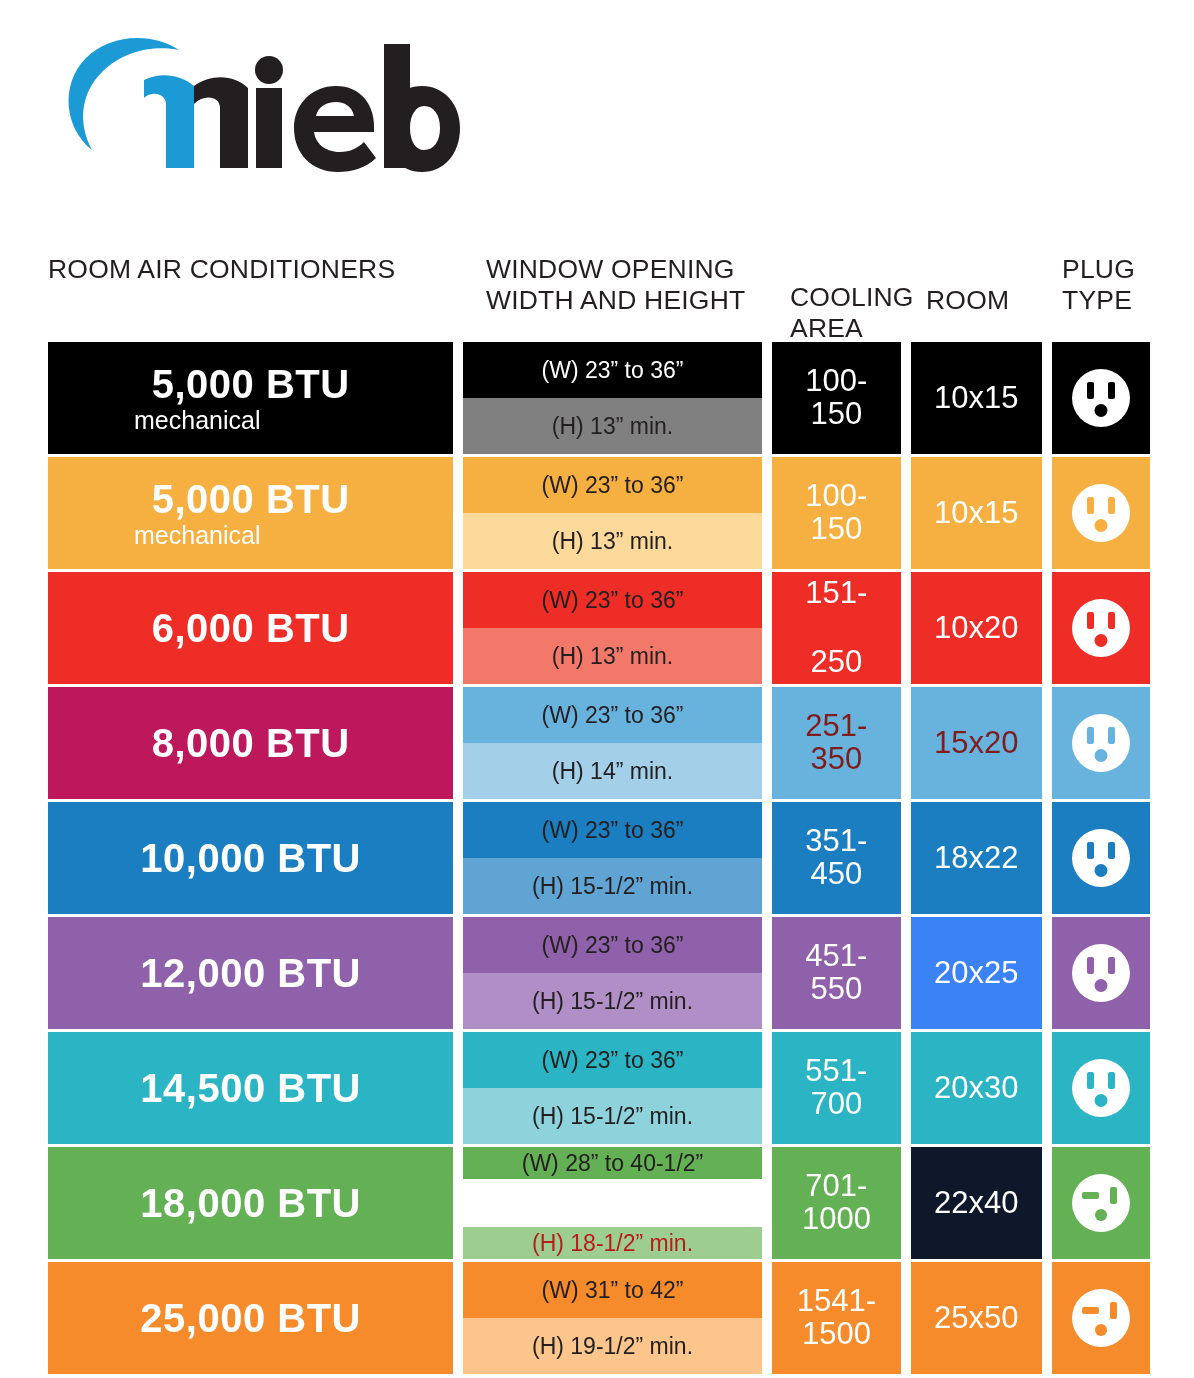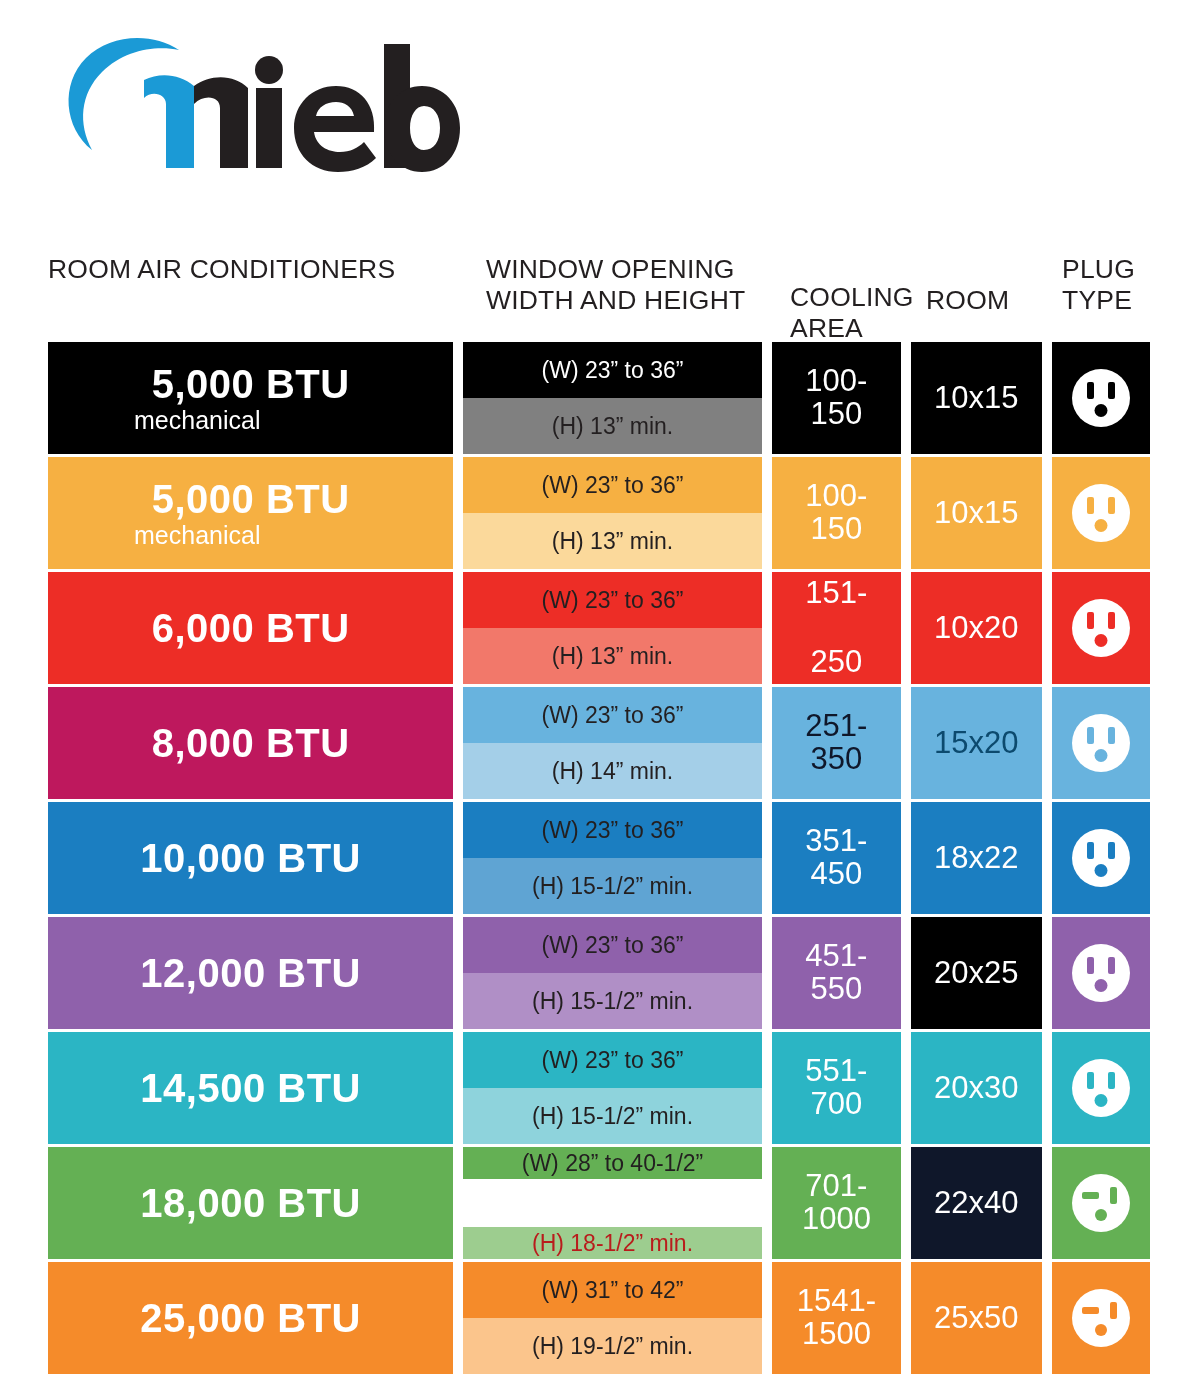--- a/index.html
+++ b/index.html
@@ -299,26 +299,26 @@
         <div class="row">
           <div class="cell-btu btu-center-only" style="background: #be185d; color: rgb(255, 255, 255);">
             <div class="btu-main">8,000 BTU</div>
           </div>
           <div class="gap"></div>
           <div class="cell-window">
             <div class="win-sub" style="background: rgb(104, 179, 222); color: rgb(35, 31, 32);">(W) 23” to 36”</div>
             <div class="win-sub" style="background: rgb(164, 207, 232); color: rgb(35, 31, 32);">(H) 14” min.</div>
           </div>
           <div class="gap"></div>
-          <div class="cell-sqft" style="background: rgb(104, 179, 222); color: #0f172a;">
+          <div class="cell-sqft" style="background: rgb(104, 179, 222); color: #7f1d1d;">
             <div>251-</div>
             <div>350</div>
           </div>
           <div class="gap"></div>
-          <div class="cell-room" style="background: rgb(104, 179, 222); color: #0c4a6e;">15x20</div>
+          <div class="cell-room" style="background: rgb(104, 179, 222); color: #7f1d1d;">15x20</div>
           <div class="gap"></div>
           <div class="cell-plug" style="background: rgb(104, 179, 222);">
             <div class="plug">
               <div class="pr-slot l" style="background: rgb(104, 179, 222);"></div>
               <div class="pr-slot r" style="background: rgb(104, 179, 222);"></div>
               <div class="pr-ground" style="background: rgb(104, 179, 222);"></div>
             </div>
           </div>
         </div>
         <div class="row">
@@ -354,21 +354,21 @@
           <div class="cell-window">
             <div class="win-sub" style="background: rgb(143, 97, 171); color: rgb(35, 31, 32);">(W) 23” to 36”</div>
             <div class="win-sub" style="background: rgb(176, 143, 198); color: rgb(35, 31, 32);">(H) 15-1/2” min.</div>
           </div>
           <div class="gap"></div>
           <div class="cell-sqft" style="background: rgb(143, 97, 171); color: rgb(255, 255, 255);">
             <div>451-</div>
             <div>550</div>
           </div>
           <div class="gap"></div>
-          <div class="cell-room" style="background: #000000; color: rgb(255, 255, 255);">20x25</div>
+          <div class="cell-room" style="background: #3b82f6; color: rgb(255, 255, 255);">20x25</div>
           <div class="gap"></div>
           <div class="cell-plug" style="background: rgb(143, 97, 171);">
             <div class="plug">
               <div class="pr-slot l" style="background: rgb(143, 97, 171);"></div>
               <div class="pr-slot r" style="background: rgb(143, 97, 171);"></div>
               <div class="pr-ground" style="background: rgb(143, 97, 171);"></div>
             </div>
           </div>
         </div>
         <div class="row">

